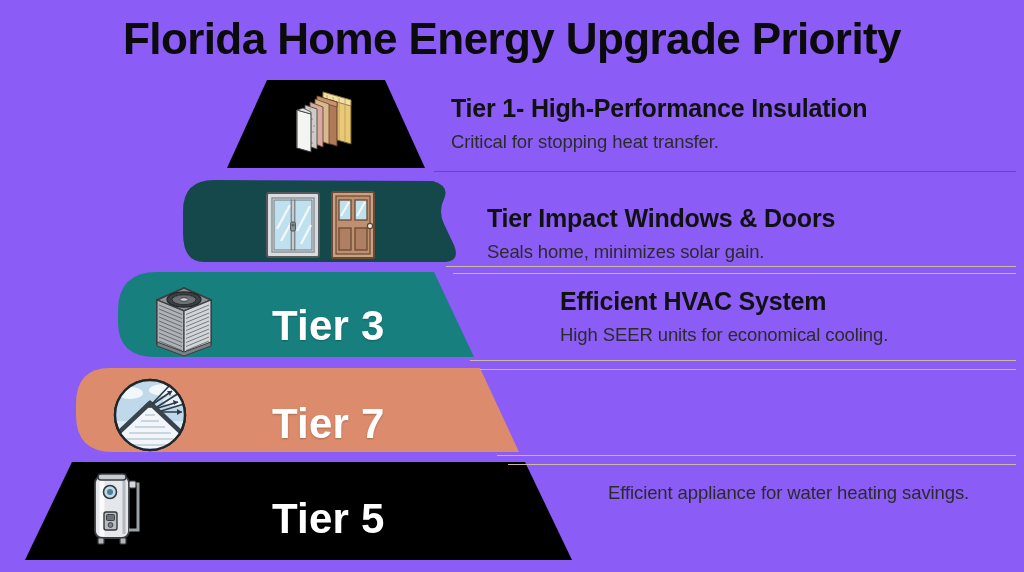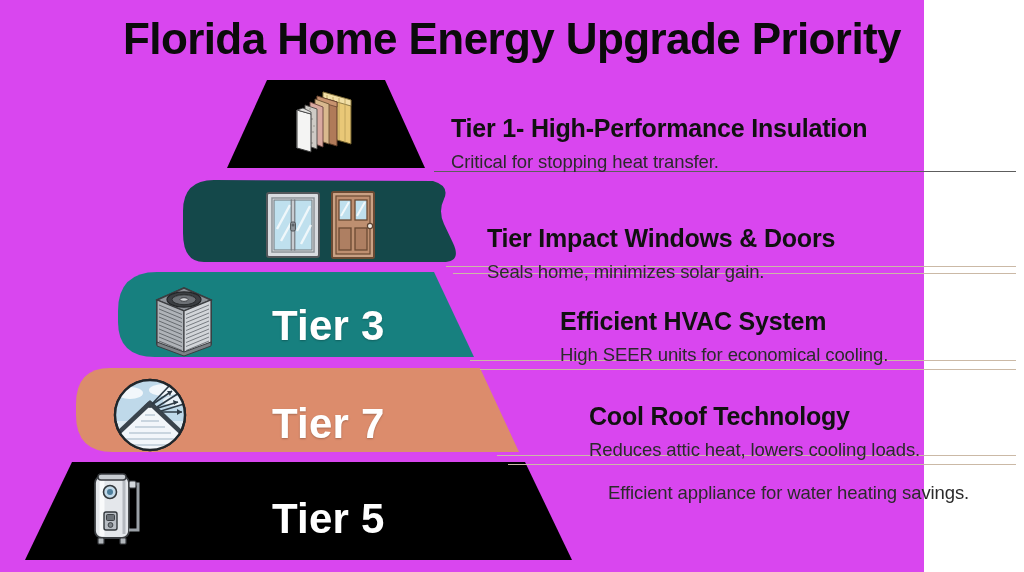--- a/index.html
+++ b/index.html
@@ -4,22 +4,22 @@
 <style>
   * { box-sizing: border-box; margin: 0; padding: 0; }
   html, body {
     width: 1024px; height: 572px;
     background: #ffffff;
     font-family: "Liberation Sans", sans-serif;
     overflow: hidden;
   }
   #infographic {
     position: relative;
-    width: 924px; height: 572px;
-    background: #d946ef;
+    width: 1024px; height: 572px;
+    background: #8b5cf6;
   }
 
   
   #title {
     position: absolute;
     top: 14px; left: 0; width: 1024px;
     text-align: center;
     font-size: 44px;
     font-weight: bold;
     letter-spacing: -0.6px;
@@ -53,21 +53,20 @@
   .tier-text {
     position: absolute;
     white-space: nowrap;
   }
   .tier-heading {
     font-size: 25px;
     font-weight: bold;
     color: #111111;
     letter-spacing: -0.2px;
     line-height: 1.1;
-    margin-top: 20px;
   }
   .tier-sub {
     font-size: 18.5px;
     font-weight: normal;
     color: #2b2b2b;
     letter-spacing: -0.1px;
     line-height: 1.25;
     margin-top: 7px;
   }
 
@@ -346,22 +345,18 @@
   <div class="tier-text" id="tier-text-2">
     <div class="tier-heading">Tier  Impact Windows &amp; Doors</div>
     <div class="tier-sub">Seals home, minimizes solar gain.</div>
   </div>
 
   <div class="tier-text" id="tier-text-3">
     <div class="tier-heading">Efficient HVAC System</div>
     <div class="tier-sub">High SEER units for economical cooling.</div>
   </div>
 
-  <div class="tier-text" id="tier-text-4">
-    <div class="tier-heading">Cool Roof Technology</div>
-    <div class="tier-sub">Reduces attic heat, lowers cooling loads.</div>
-  </div>
 
   <div class="tier-text" id="tier-text-5">
     <div class="tier-sub">Efficient appliance for water heating savings.</div>
   </div>
 
 </div>
 
 </body></html>

